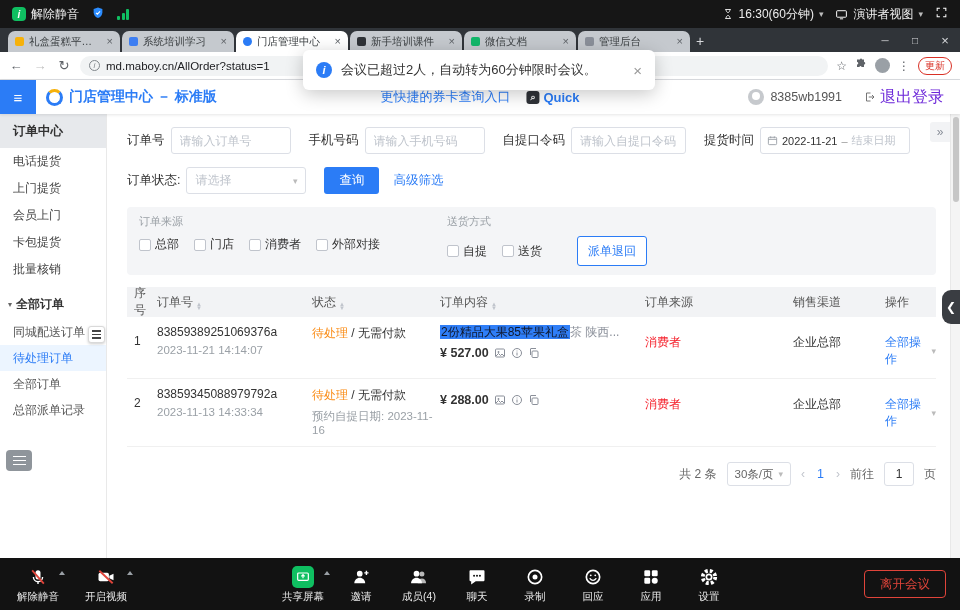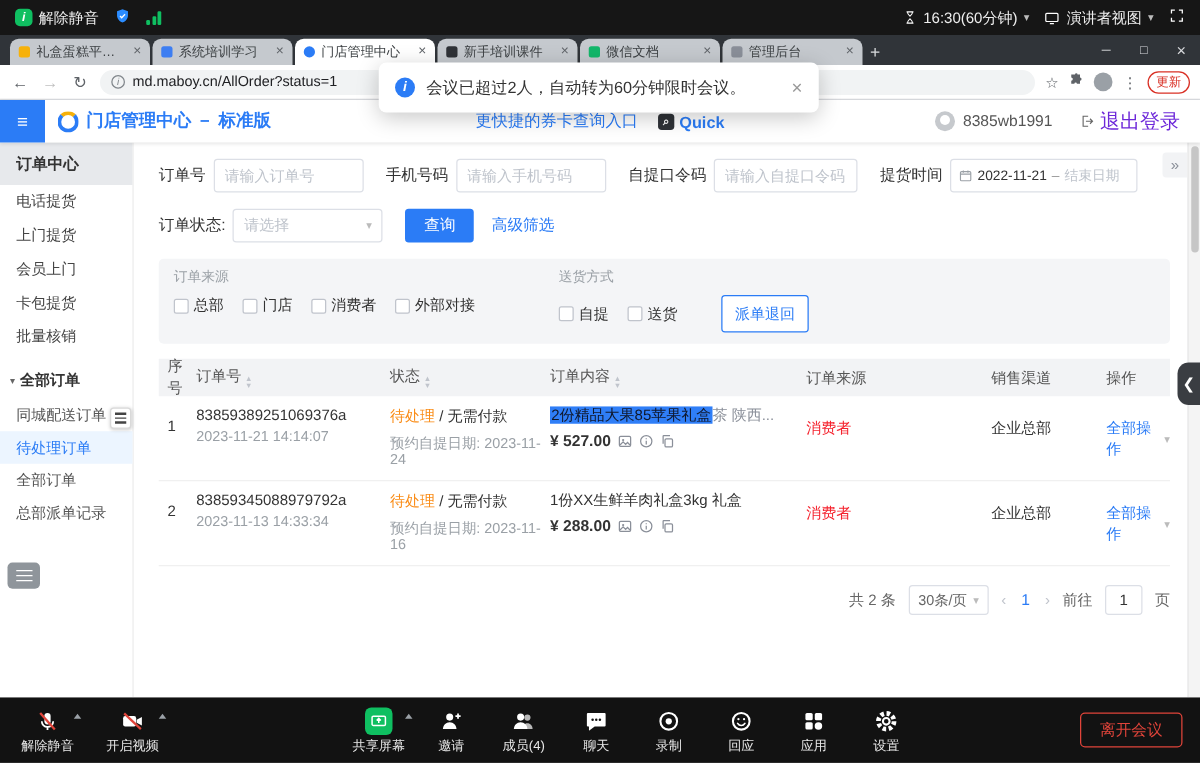--- a/index.html
+++ b/index.html
@@ -412,21 +412,20 @@
         </div>
 
         <div class="trow">
           <div class="c-seq">1</div>
           <div class="c-order">
             <div>83859389251069376a</div>
             <div class="sub">2023-11-21 14:14:07</div>
           </div>
           <div class="c-status">
             <div><span class="st-orange">待处理</span><span> / 无需付款</span></div>
-            <div class="sub">预约自提日期: 2023-11-24</div>
           </div>
           <div class="c-content">
             <div class="content-line"><span class="hl">2份精品大果85苹果礼盒</span><span class="rest">茶 陕西...</span></div>
             <div class="price-line">
               <span class="price">¥ 527.00</span>
               <span class="mini-ico">
                   <svg width="12" height="12" viewBox="0 0 24 24">
                     <rect x="3" y="4" width="18" height="16" rx="2" fill="none" stroke="currentColor" stroke-width="2"></rect>
                     <circle cx="9" cy="10" r="1.8" fill="currentColor"></circle>
                     <path d="M4 18l5-5 4 4 3-3 4 4" stroke="currentColor" stroke-width="2" fill="none"></path>
@@ -460,21 +459,20 @@
           <div class="c-seq">2</div>
           <div class="c-order">
             <div>83859345088979792a</div>
             <div class="sub">2023-11-13 14:33:34</div>
           </div>
           <div class="c-status">
             <div><span class="st-orange">待处理</span><span> / 无需付款</span></div>
             <div class="sub">预约自提日期: 2023-11-16</div>
           </div>
           <div class="c-content">
-            <div class="content-line"><span style="color:#333">1份XX生鲜羊肉礼盒3kg 礼盒</span></div>
             <div class="price-line">
               <span class="price">¥ 288.00</span>
               <span class="mini-ico">
                   <svg width="12" height="12" viewBox="0 0 24 24">
                     <rect x="3" y="4" width="18" height="16" rx="2" fill="none" stroke="currentColor" stroke-width="2"></rect>
                     <circle cx="9" cy="10" r="1.8" fill="currentColor"></circle>
                     <path d="M4 18l5-5 4 4 3-3 4 4" stroke="currentColor" stroke-width="2" fill="none"></path>
                   </svg>
                 </span>
               <span class="mini-ico">

